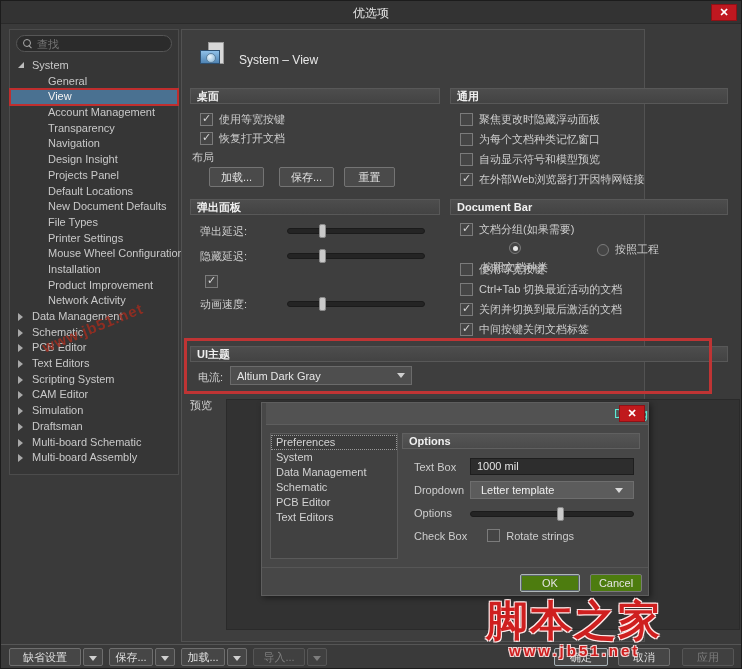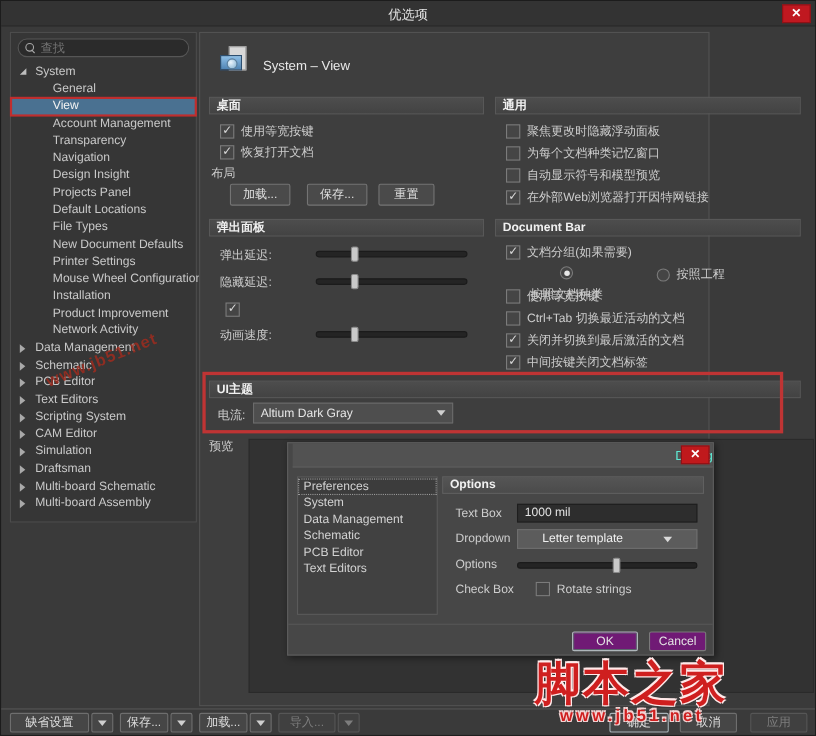--- a/index.html
+++ b/index.html
@@ -79,24 +79,24 @@
   .plist{ position:absolute; left:8px; top:30px; width:128px; height:126px; background:#414141;
     border:1px solid #5a5a5a; padding-top:1px; }
   .plist .pitem{ height:15px; line-height:15px; padding-left:5px; color:#d2d2d2; white-space:nowrap; }
   .plist .pitem.sel{ outline:1px dotted #9a9a9a; outline-offset:-1px; background:#3c3c3c; }
   .popts-hdr{ position:absolute; left:140px; top:30px; right:8px; height:16px;
     background:linear-gradient(#555,#4b4b4b); border:1px solid #606060; font-weight:bold;
     color:#f0f0f0; line-height:14px; padding-left:6px; }
   .ptext-input{ position:absolute; height:17px; background:#2d2d2d; border:1px solid #1e1e1e;
     color:#e3e3e3; line-height:15px; padding-left:6px; }
   .pdd{ position:absolute; height:18px; background:#5c5c5c; border:1px solid #6e6e6e; display:flex;
-    align-items:center; padding:0 22px; color:#efefef; }
+    align-items:center; padding:0 10px; color:#efefef; }
   .pdd .darr{ margin-left:auto; width:0; height:0; border-top:5px solid #d9d9d9;
     border-left:4px solid transparent; border-right:4px solid transparent; }
-  .pbtn{ position:absolute; height:18px; background:#701a75; border:1px solid #7a7a7a; border-radius:2px;
+  .pbtn{ position:absolute; height:18px; background:#4d7c0f; border:1px solid #7a7a7a; border-radius:2px;
     color:#e3e3e3; text-align:center; line-height:16px; }
   .pbtn.focus{ border:1px solid #aeb6ba; box-shadow:0 0 0 1px #5d676d inset; }
   .psep{ position:absolute; left:0; right:0; top:164px; border-top:1px solid #565656; }
   
   .footer{ position:absolute; left:0; bottom:0; right:0; height:24px; background:#3a3a3a;
     border-top:1px solid #555; }
   .fbtn{ position:absolute; top:3px; height:18px; background:#464646; border:1px solid #6e6e6e;
     border-radius:2px; color:#dedede; text-align:center; line-height:16px; cursor:pointer; }
   .fbtn.arrow{ width:20px; }
   .fbtn .darr{ display:inline-block; width:0; height:0; border-top:5px solid #cfcfcf;
@@ -132,22 +132,22 @@
     <div class="tree">
       <div class="tree-item root"><span class="tri exp"></span><span>System</span></div>
       <div class="tree-item"><span>General</span></div>
       <div class="tree-item checked"><span>View</span></div>
       <div class="tree-item"><span>Account Management</span></div>
       <div class="tree-item"><span>Transparency</span></div>
       <div class="tree-item"><span>Navigation</span></div>
       <div class="tree-item"><span>Design Insight</span></div>
       <div class="tree-item"><span>Projects Panel</span></div>
       <div class="tree-item"><span>Default Locations</span></div>
+      <div class="tree-item"><span>New Document Defaults</span></div>
       <div class="tree-item"><span>File Types</span></div>
-      <div class="tree-item"><span>New Document Defaults</span></div>
       <div class="tree-item"><span>Printer Settings</span></div>
       <div class="tree-item"><span>Mouse Wheel Configuration</span></div>
       <div class="tree-item"><span>Installation</span></div>
       <div class="tree-item"><span>Product Improvement</span></div>
       <div class="tree-item"><span>Network Activity</span></div>
       <div class="tree-item root"><span class="tri col"></span><span>Data Management</span></div>
       <div class="tree-item root"><span class="tri col"></span><span>Schematic</span></div>
       <div class="tree-item root"><span class="tri col"></span><span>PCB Editor</span></div>
       <div class="tree-item root"><span class="tri col"></span><span>Text Editors</span></div>
       <div class="tree-item root"><span class="tri col"></span><span>Scripting System</span></div>

